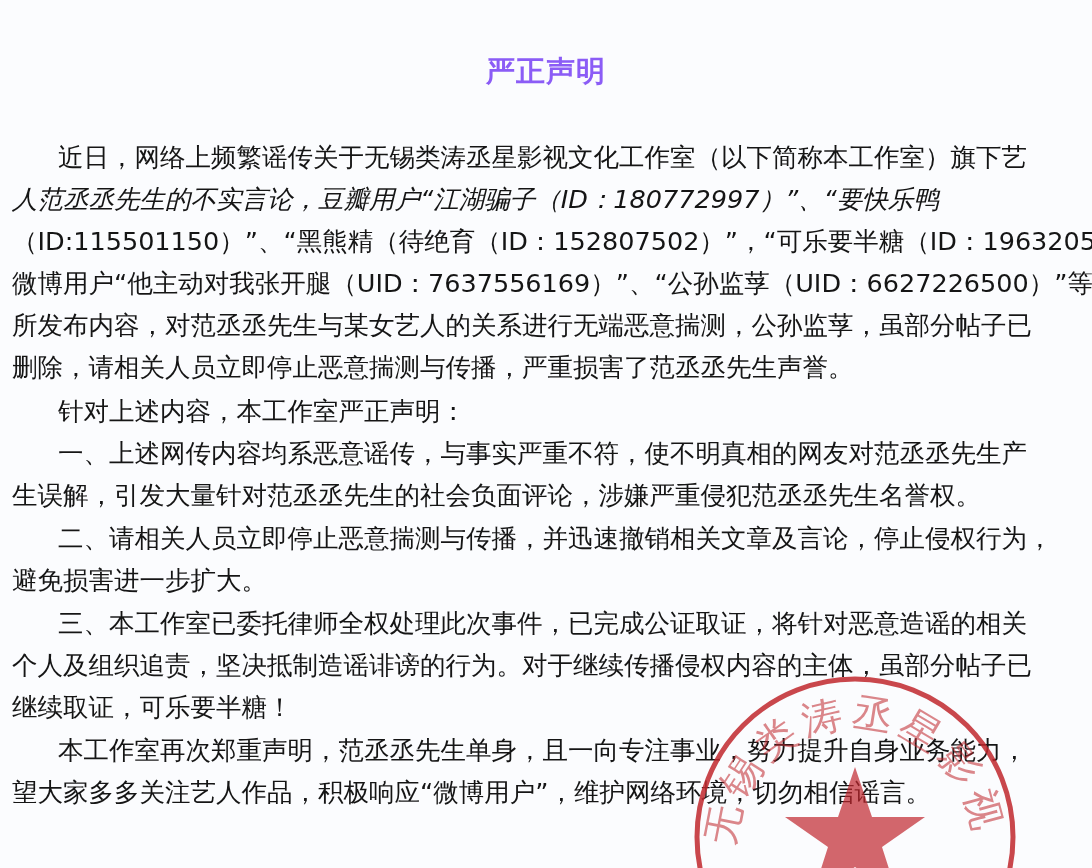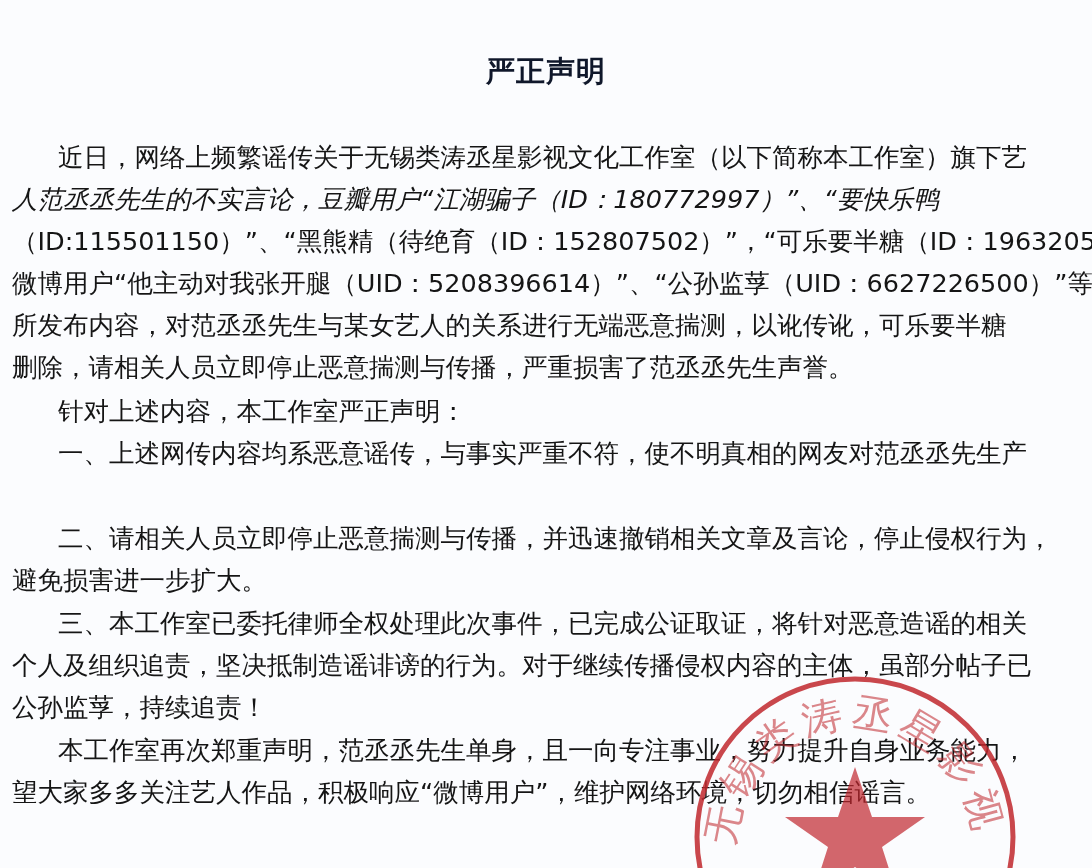--- a/index.html
+++ b/index.html
@@ -7,21 +7,21 @@
       width: 1092px; height: 868px; overflow: hidden;
       background: #fbfcfe;
       font-family: "DejaVu Sans", "Liberation Sans", sans-serif;
       color: #161616;
       position: relative;
     }
     .page { position: absolute; left: 0; top: 0; width: 1092px; height: 868px; }
     .title {
       position: absolute; left: 0; width: 1092px; top: 52px;
       text-align: center; font-size: 29px; font-weight: bold; letter-spacing: 1px;
-      color: #0f172a;
+      color: #8b5cf6;
     }
     .line {
       position: absolute; left: 12px; width: 1060px;
       font-size: 25.5px; line-height: 34px; white-space: nowrap;
       color: #151515;
     }
     .line.indent { left: 58px; }
     .stamp {
       position: absolute; left: 690px; top: 672px;
       width: 330px; height: 330px; pointer-events: none;
@@ -29,30 +29,31 @@
   </style>
 </head>
 <body>
 
 <div class="page">
   <div class="title">严正声明</div>
 
   <div class="line indent" style="top: 140px;">近日，网络上频繁谣传关于无锡类涛丞星影视文化工作室（以下简称本工作室）旗下艺</div>
   <div class="line" style="top: 182px; font-style: italic;">人范丞丞先生的不实言论，豆瓣用户“江湖骗子（ID：180772997）”、“要快乐鸭</div>
   <div class="line" style="top: 224px;">（ID:115501150）”、“黑熊精（待绝育（ID：152807502）”，“可乐要半糖（ID：196320595）”、</div>
-  <div class="line" style="top: 266px;">微博用户“他主动对我张开腿（UID：5208396614）”、“公孙监莩（UID：6627226500）”等</div>
-  <div class="line" style="top: 308px;">所发布内容，对范丞丞先生与某女艺人的关系进行无端恶意揣测，以讹传讹，可乐要半糖</div>
+  <div class="line" style="top: 266px;">微博用户“他主动对我张开腿（UID：7637556169）”、“公孙监莩（UID：6627226500）”等</div>
+  <div class="line" style="top: 308px;">所发布内容，对范丞丞先生与某女艺人的关系进行无端恶意揣测，公孙监莩，虽部分帖子已</div>
   <div class="line" style="top: 350px;">删除，请相关人员立即停止恶意揣测与传播，严重损害了范丞丞先生声誉。</div>
   <div class="line indent" style="top: 394px;">针对上述内容，本工作室严正声明：</div>
   <div class="line indent" style="top: 436px;">一、上述网传内容均系恶意谣传，与事实严重不符，使不明真相的网友对范丞丞先生产</div>
+  <div class="line" style="top: 478px;">生误解，引发大量针对范丞丞先生的社会负面评论，涉嫌严重侵犯范丞丞先生名誉权。</div>
   <div class="line indent" style="top: 521px;">二、请相关人员立即停止恶意揣测与传播，并迅速撤销相关文章及言论，停止侵权行为，</div>
   <div class="line" style="top: 563px;">避免损害进一步扩大。</div>
   <div class="line indent" style="top: 606px;">三、本工作室已委托律师全权处理此次事件，已完成公证取证，将针对恶意造谣的相关</div>
   <div class="line" style="top: 648px;">个人及组织追责，坚决抵制造谣诽谤的行为。对于继续传播侵权内容的主体，虽部分帖子已</div>
-  <div class="line" style="top: 690px;">公孙监莩，持续追责！</div>
+  <div class="line" style="top: 690px;">继续取证，可乐要半糖！</div>
   <div class="line indent" style="top: 733px;">本工作室再次郑重声明，范丞丞先生单身，且一向专注事业，努力提升自身业务能力，</div>
   <div class="line" style="top: 775px;">望大家多多关注艺人作品，积极响应“微博用户”，维护网络环境，切勿相信谣言。</div>
 
   <svg class="stamp" viewBox="0 0 330 330">
     <defs>
       <path id="arcPath" d="M 45 175 A 120 120 0 1 1 285 175"></path>
     </defs>
     <circle cx="165" cy="165" r="158" fill="none" stroke="#c0272d" stroke-width="5" opacity="0.85"></circle>
     <text font-size="40" fill="#c0272d" opacity="0.55" letter-spacing="6" font-family="'DejaVu Sans', sans-serif">
       <textPath href="#arcPath">无锡类涛丞星影视文化工作室</textPath>

